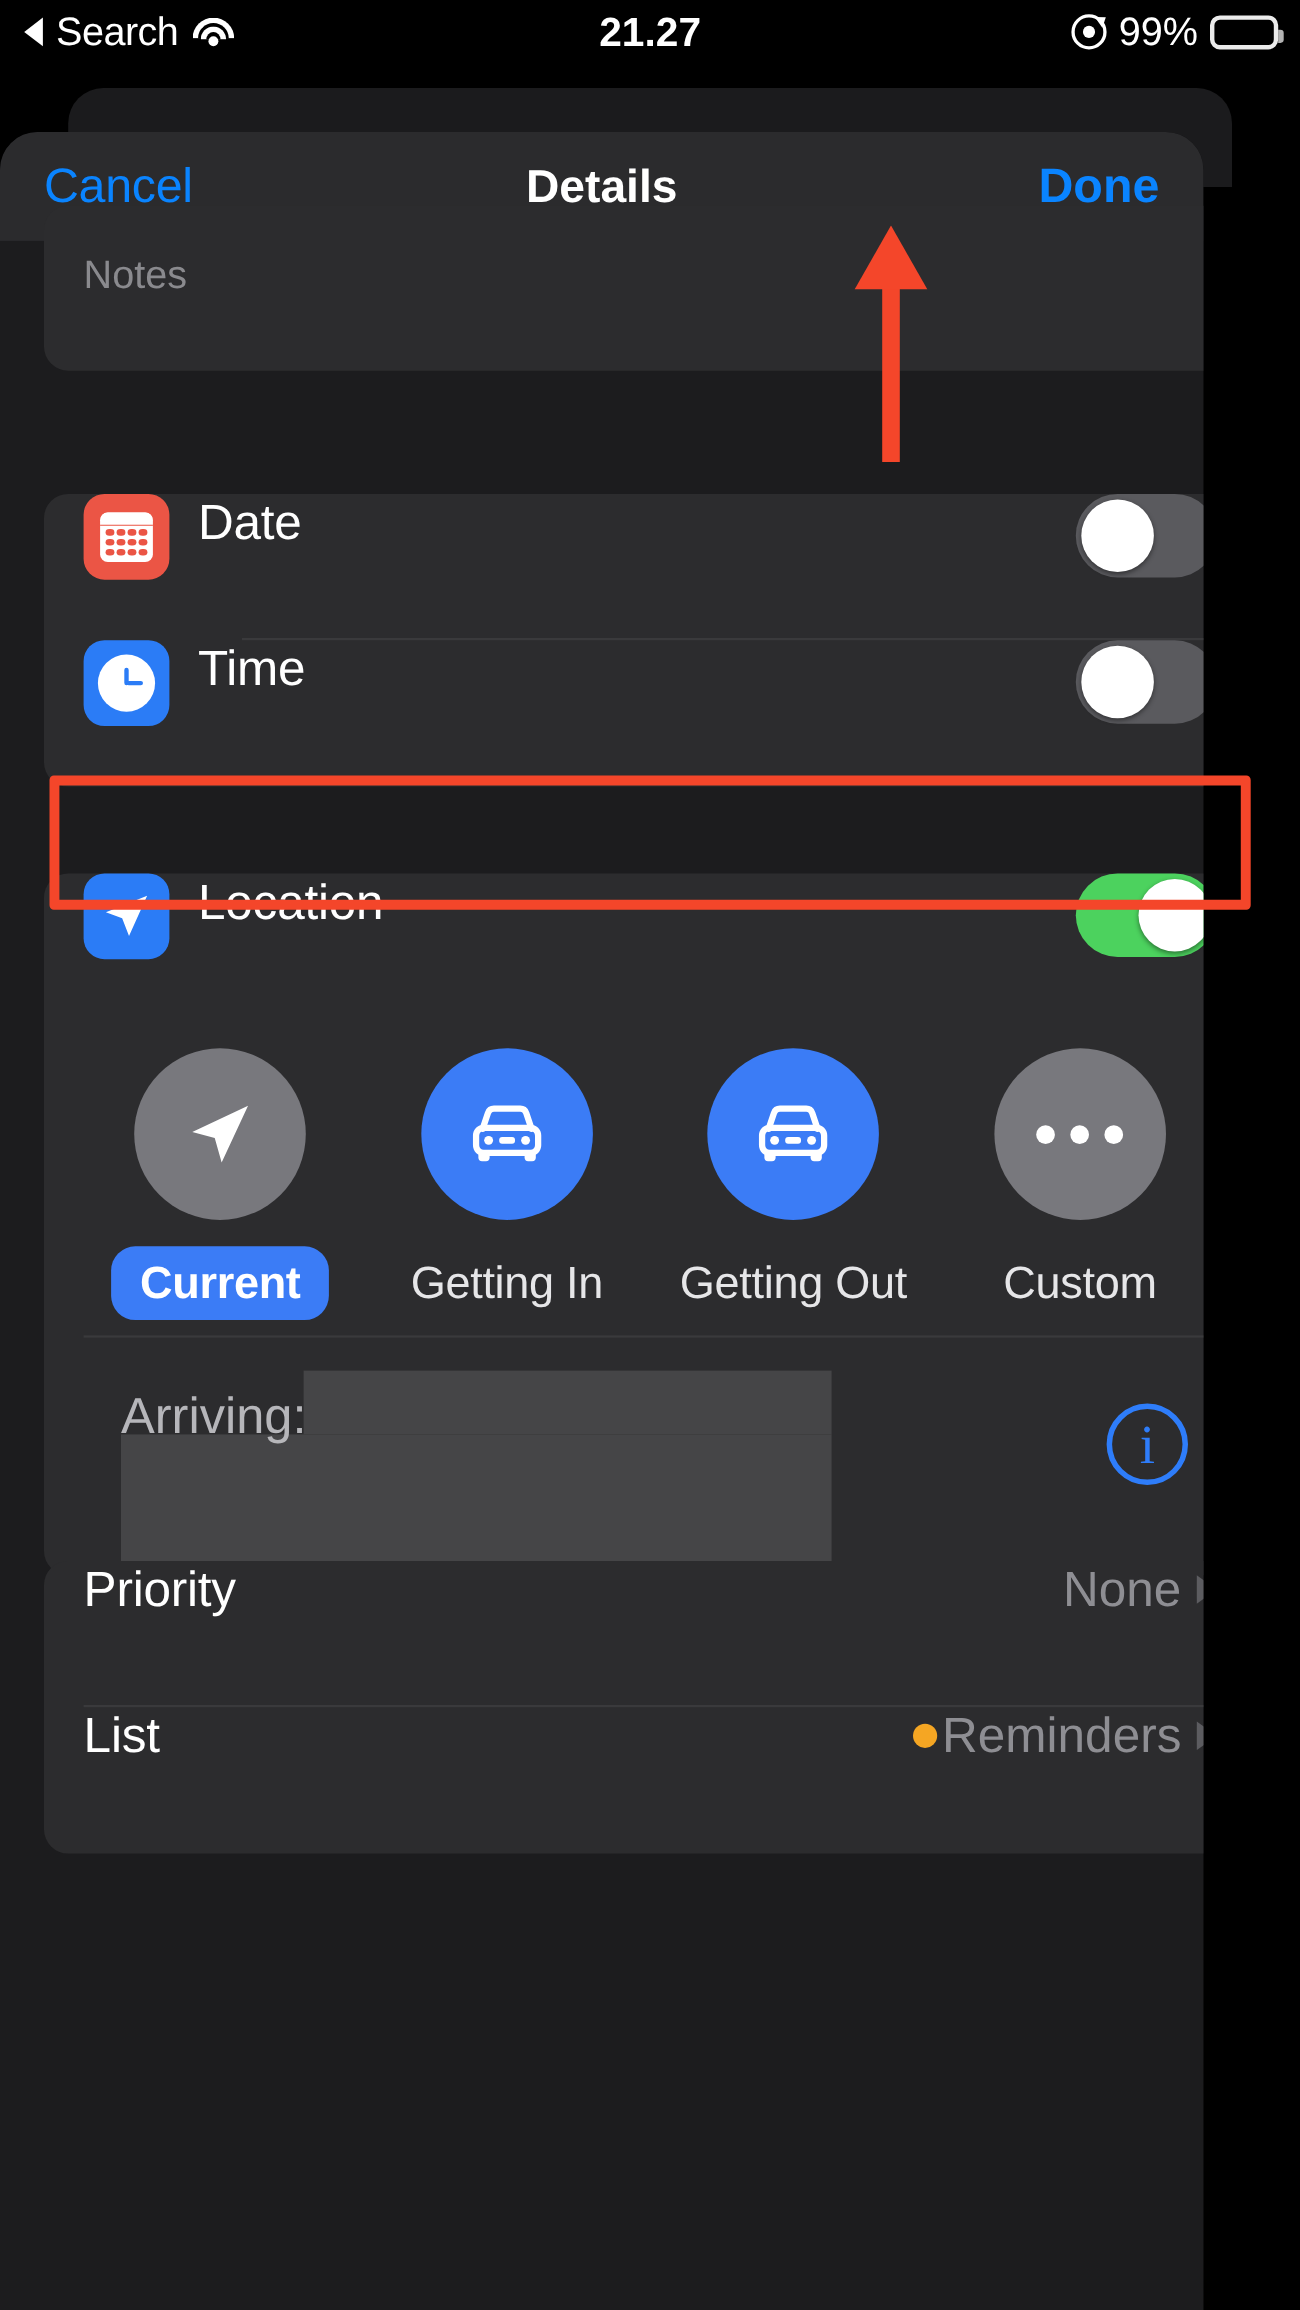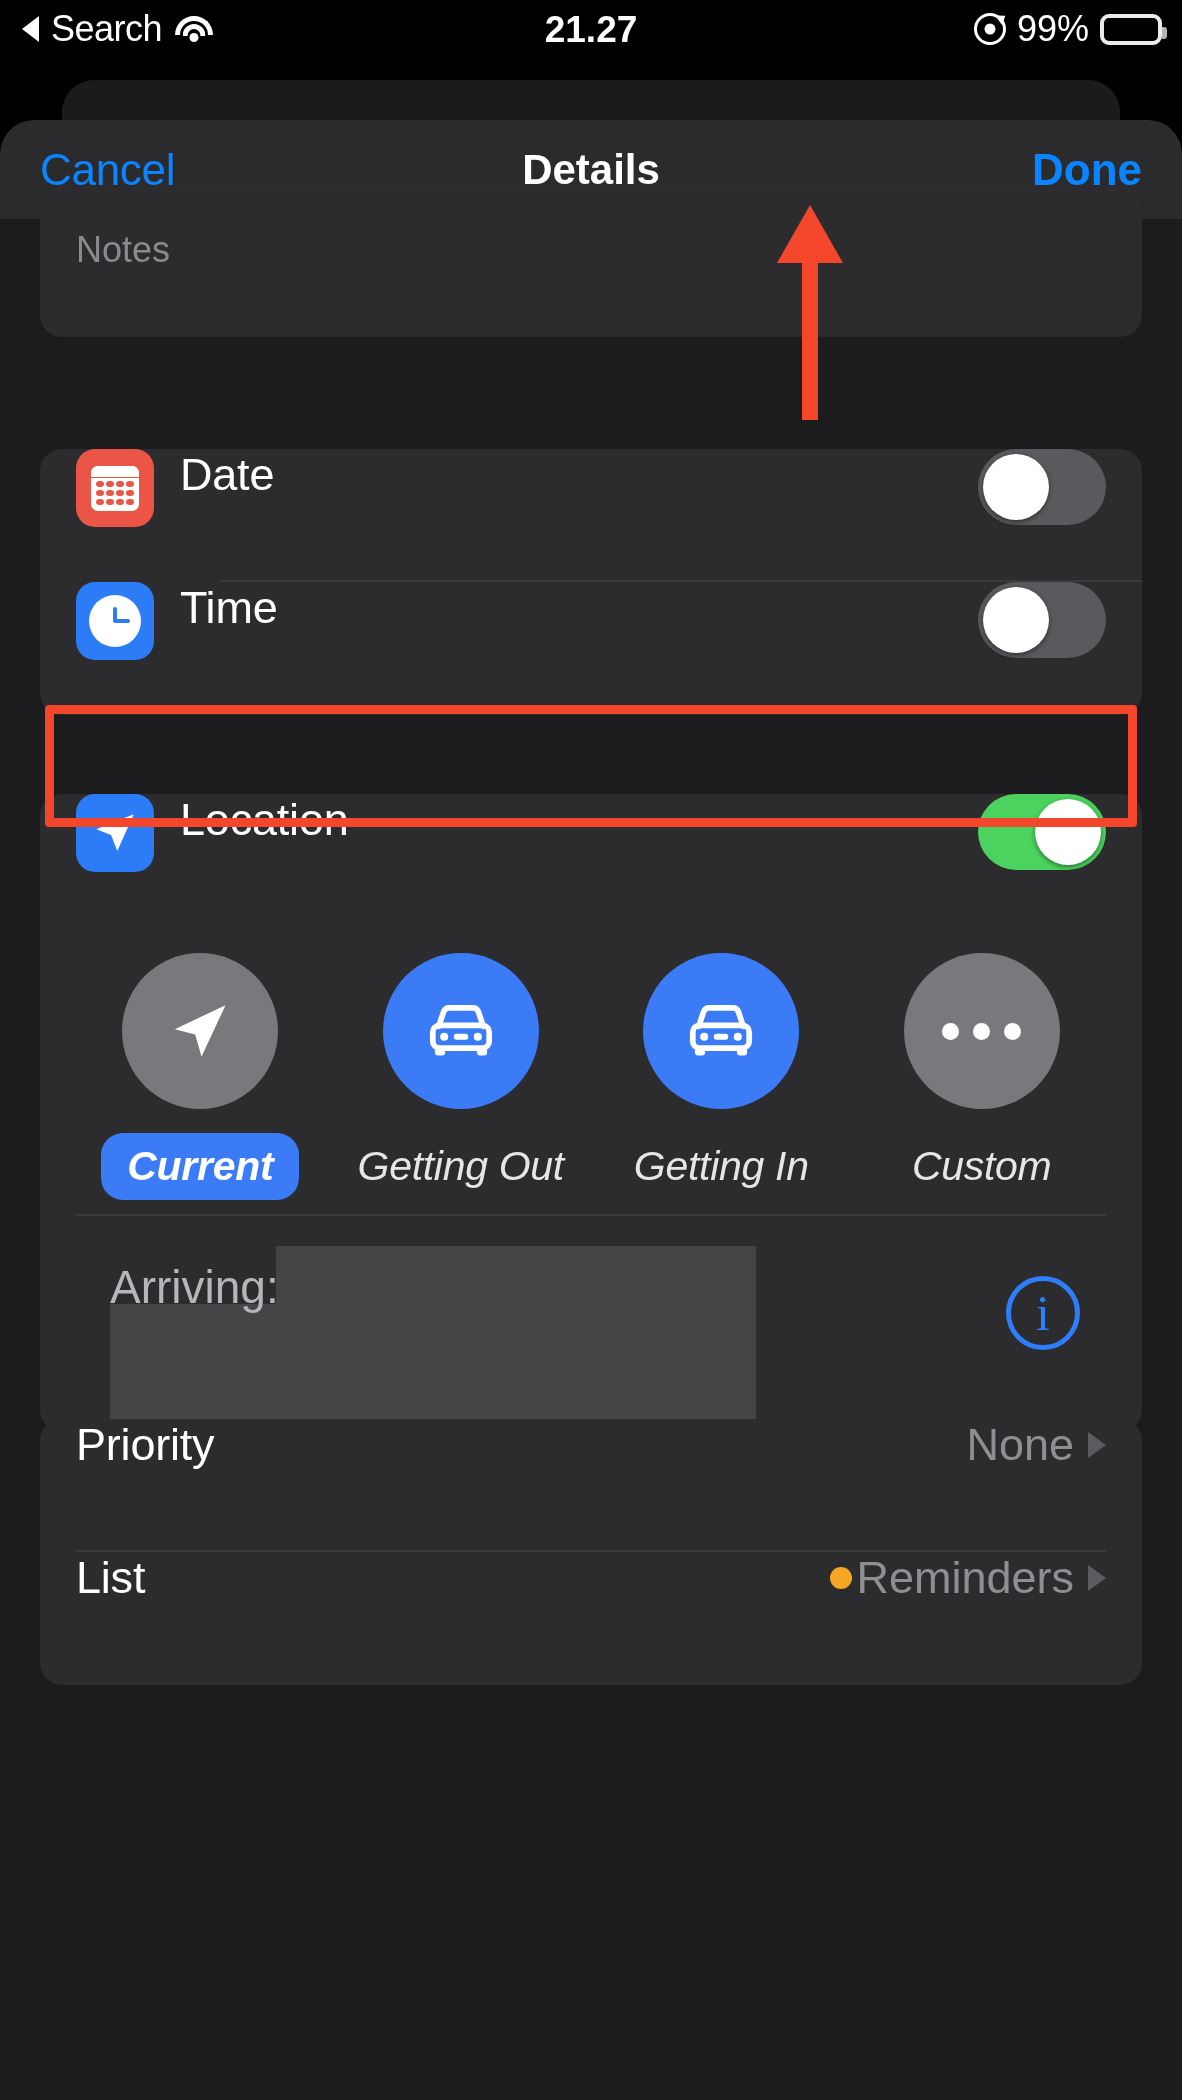--- a/index.html
+++ b/index.html
@@ -65,21 +65,21 @@
   }
 
   
   .back-sheet {
     position: absolute; left: 62px; top: 80px; width: 1058px; height: 90px;
     background: #1b1b1d; border-radius: 32px 32px 0 0;
   }
 
   
   .sheet {
-    position: absolute; left: 0; top: 120px; width: 1182px; height: 1980px;
+    position: absolute; left: 0; top: 120px; width: 1094px; height: 1980px;
     background: #1c1c1e; border-radius: 34px 34px 0 0; overflow: hidden;
   }
   .navbar {
     position: relative; height: 99px; background: #2b2b2d;
     border-radius: 34px 34px 0 0;
     display: flex; align-items: center; padding: 0 40px;
   }
   .nav-cancel { color: #0a84ff; font-size: 44px; letter-spacing: -0.3px; }
   .nav-title {
     position: absolute; left: 0; right: 0; text-align: center;
@@ -126,21 +126,21 @@
   .toggle { margin-left: auto; width: 128px; height: 76px; border-radius: 38px; position: relative; flex: none; }
   .toggle .knob { position: absolute; top: 5px; width: 66px; height: 66px; border-radius: 50%;
                   background: #fff; box-shadow: 0 2px 5px rgba(0,0,0,0.45); }
   .toggle.off { background: #5a5a5e; }
   .toggle.off .knob { left: 5px; }
   .toggle.on { background: #4cd25e; }
   .toggle.on .knob { right: 5px; }
 
   
   .loc-options { display: flex; padding: 26px 30px 14px 30px; gap: 0; }
-  .loc-opt { flex: 1; display: flex; flex-direction: column; align-items: center; font-style: italic; }
+  .loc-opt { flex: 1; display: flex; flex-direction: column; align-items: center; }
   .loc-circle { width: 156px; height: 156px; border-radius: 50%;
                 display: flex; align-items: center; justify-content: center; }
   .loc-circle.gray { background: #78787d; }
   .loc-circle.blue { background: #3b7cf6; }
   .loc-caption { margin-top: 24px; font-size: 41px; color: #e6e6e8; letter-spacing: -0.3px;
                  padding: 10px 26px; border-radius: 22px; }
   .loc-caption.selected { background: #3b7cf6; color: #fff; font-weight: bold; }
   .dots3 { display: flex; gap: 14px; }
   .dots3 i { width: 17px; height: 17px; border-radius: 50%; background: #fff; }
 
@@ -269,35 +269,35 @@
               <svg width="84" height="84" viewBox="0 0 28 28" aria-hidden="true">
                 <path d="M6.6 12.4 L8.2 7.6 C8.5 6.8 9.2 6.3 10 6.3 L18 6.3 C18.8 6.3 19.5 6.8 19.8 7.6 L21.4 12.4" fill="none" stroke="#fff" stroke-width="1.9" stroke-linecap="round"></path>
                 <rect x="4.6" y="12.1" width="18.8" height="7.6" rx="2.3" fill="none" stroke="#fff" stroke-width="1.9"></rect>
                 <rect x="5.3" y="19.3" width="3.4" height="2.9" rx="1.1" fill="#fff"></rect>
                 <rect x="19.3" y="19.3" width="3.4" height="2.9" rx="1.1" fill="#fff"></rect>
                 <circle cx="8.4" cy="15.9" r="1.35" fill="#fff"></circle>
                 <circle cx="19.6" cy="15.9" r="1.35" fill="#fff"></circle>
                 <rect x="11.6" y="14.9" width="4.8" height="2" rx="0.9" fill="#fff"></rect>
               </svg>
             </span>
-            <span class="loc-caption">Getting Out</span>
+            <span class="loc-caption">Getting In</span>
           </div>
           <div class="loc-opt">
             <span class="loc-circle blue">
               <svg width="84" height="84" viewBox="0 0 28 28" aria-hidden="true">
                 <path d="M6.6 12.4 L8.2 7.6 C8.5 6.8 9.2 6.3 10 6.3 L18 6.3 C18.8 6.3 19.5 6.8 19.8 7.6 L21.4 12.4" fill="none" stroke="#fff" stroke-width="1.9" stroke-linecap="round"></path>
                 <rect x="4.6" y="12.1" width="18.8" height="7.6" rx="2.3" fill="none" stroke="#fff" stroke-width="1.9"></rect>
                 <rect x="5.3" y="19.3" width="3.4" height="2.9" rx="1.1" fill="#fff"></rect>
                 <rect x="19.3" y="19.3" width="3.4" height="2.9" rx="1.1" fill="#fff"></rect>
                 <circle cx="8.4" cy="15.9" r="1.35" fill="#fff"></circle>
                 <circle cx="19.6" cy="15.9" r="1.35" fill="#fff"></circle>
                 <rect x="11.6" y="14.9" width="4.8" height="2" rx="0.9" fill="#fff"></rect>
               </svg>
             </span>
-            <span class="loc-caption">Getting In</span>
+            <span class="loc-caption">Getting Out</span>
           </div>
           <div class="loc-opt">
             <span class="loc-circle gray">
               <span class="dots3">
                   <i></i>
                   <i></i>
                   <i></i>
                 </span>
             </span>
             <span class="loc-caption">Custom</span>

